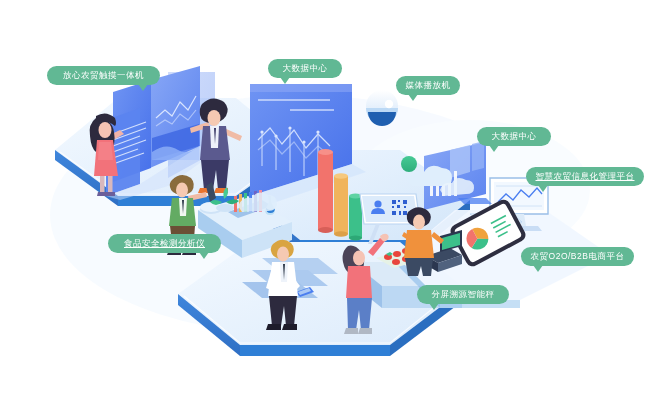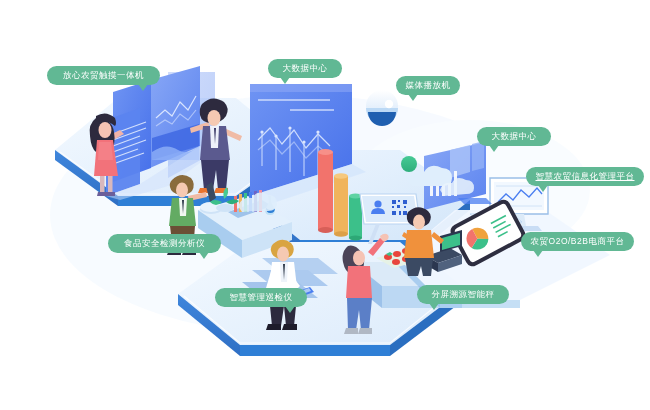--- a/index.html
+++ b/index.html
@@ -486,33 +486,29 @@
     <span>大数据中心</span>
     <i class="tail left"></i>
   </div>
 
   <div class="pill lbl" style="left:526px;top:167px;width:118px;text-decoration:underline;">
     <span>智慧农贸信息化管理平台</span>
     <i class="tail left"></i>
   </div>
 
 
-  <div class="pill lbl" style="left:108px;top:234px;width:113px;">
+  <div class="pill lbl" style="left:108px;top:234px;width:113px;text-decoration:underline;">
     <span>食品安全检测分析仪</span>
     <i class="tail right"></i>
   </div>
 
-  <div class="pill lbl" style="left:521px;top:232px;width:113px;">
+  <div class="pill lbl" style="left:521px;top:247px;width:113px;">
     <span>农贸O2O/B2B电商平台</span>
     <i class="tail left"></i>
   </div>
 
-  <div class="pill lbl" style="left:215px;top:288px;width:92px;">
-    <span>智慧管理巡检仪</span>
-    <i class="tail right"></i>
-  </div>
 
   <div class="pill lbl" style="left:417px;top:285px;width:92px;align-items:center;">
     <span>分屏溯源智能秤</span>
     <i class="tail left"></i>
   </div>
 
 </div>
 
 </body></html>

